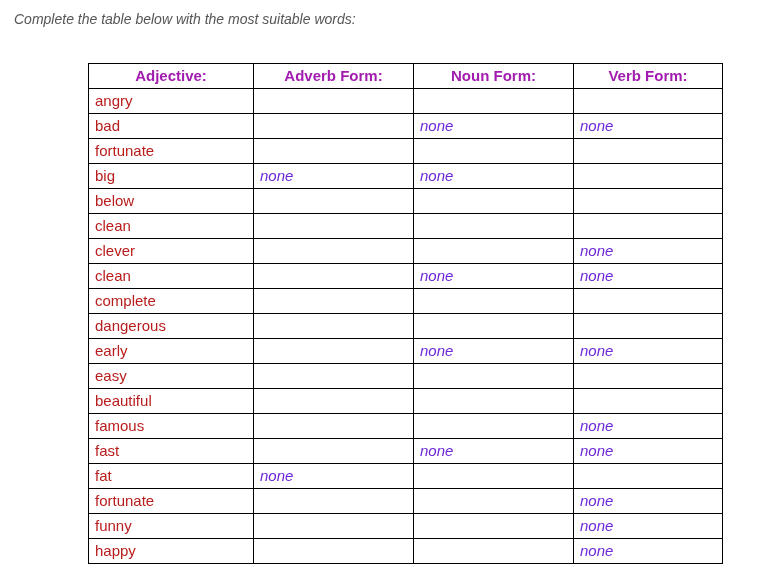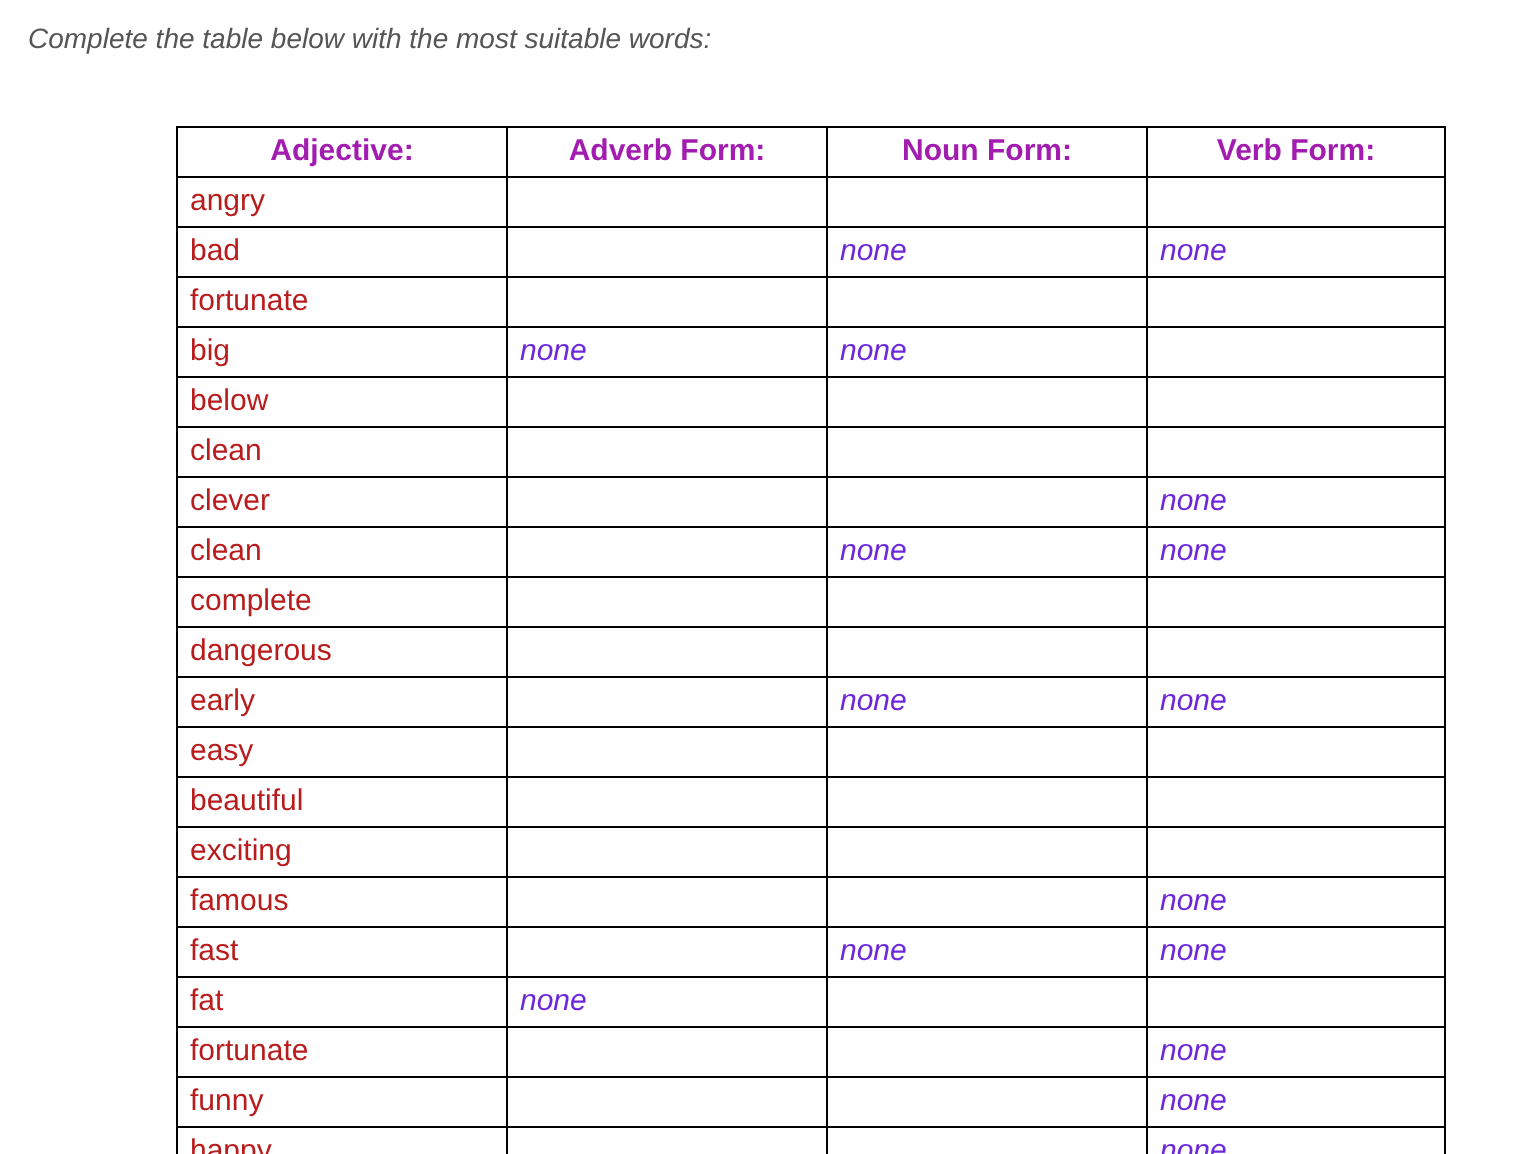--- a/index.html
+++ b/index.html
@@ -154,26 +154,20 @@
             <td></td>
             <td></td>
           </tr>
           <tr>
             <td class="adj">beautiful</td>
             <td></td>
             <td></td>
             <td></td>
           </tr>
           <tr>
-            <td class="adj">exciting</td>
-            <td></td>
-            <td></td>
-            <td></td>
-          </tr>
-          <tr>
             <td class="adj">famous</td>
             <td></td>
             <td></td>
             <td><span class="none">none</span></td>
           </tr>
           <tr>
             <td class="adj">fast</td>
             <td></td>
             <td><span class="none">none</span></td>
             <td><span class="none">none</span></td>

